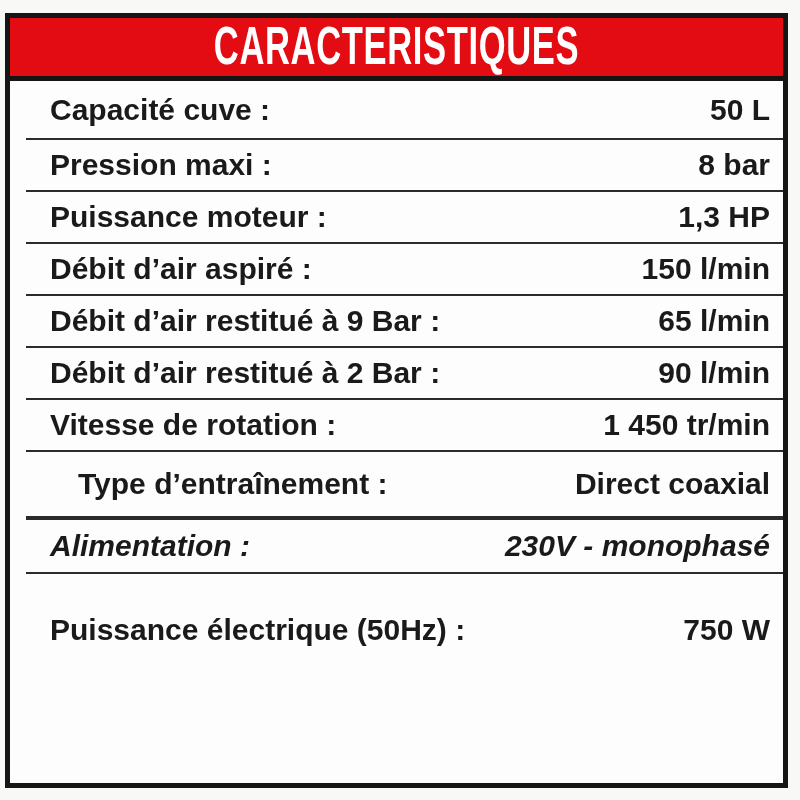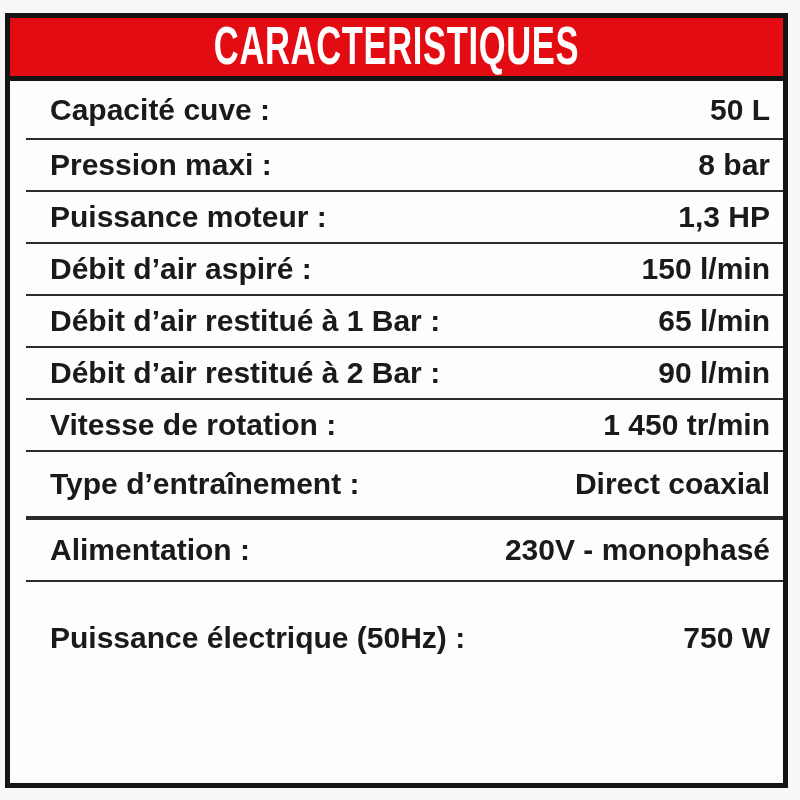--- a/index.html
+++ b/index.html
@@ -53,22 +53,22 @@
     justify-content:space-between;
     padding:0 13px 0 40px;
     font-size:30px;
     font-weight:700;
     height:50px;
     flex:none;
   }
   .row .lbl{white-space:nowrap;}
   .row .val{white-space:nowrap; text-align:left;}
   .row-tall1{height:57px;}
-  .row-tall8{height:64px;}
-  .row-alim{height:60px;}
+  .row-tall8{height:64px;margin-left:28px;}
+  .row-alim{height:52px;font-style:italic;}
   .row-last{height:80px;margin-top:16px;}
   .divider{
     height:2px;
     background:var(--divider);
     margin-left:16px;
     flex:none;
   }
   .cyl{
     display:flex;
     align-items:stretch;
@@ -131,21 +131,21 @@
     </div>
     <div class="divider"></div>
 
     <div class="row">
       <span class="lbl">Débit d’air aspiré :</span>
       <span class="val">150 l/min</span>
     </div>
     <div class="divider"></div>
 
     <div class="row">
-      <span class="lbl">Débit d’air restitué à 1 Bar :</span>
+      <span class="lbl">Débit d’air restitué à 9 Bar :</span>
       <span class="val">65 l/min</span>
     </div>
     <div class="divider"></div>
 
     <div class="row">
       <span class="lbl">Débit d’air restitué à 2 Bar :</span>
       <span class="val">90 l/min</span>
     </div>
     <div class="divider"></div>
 

